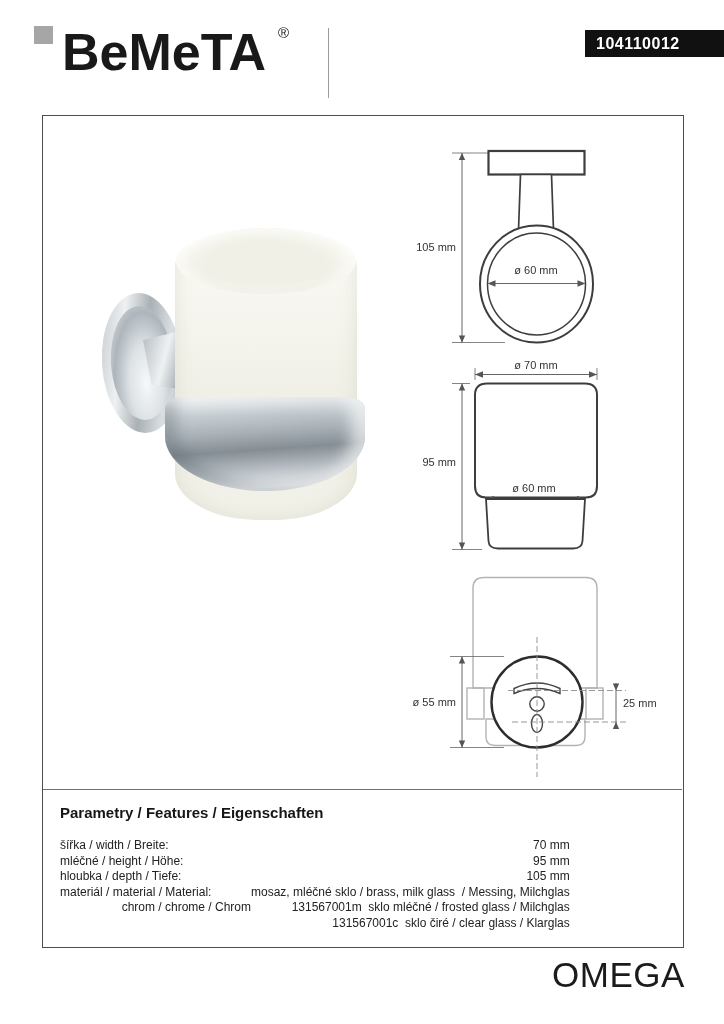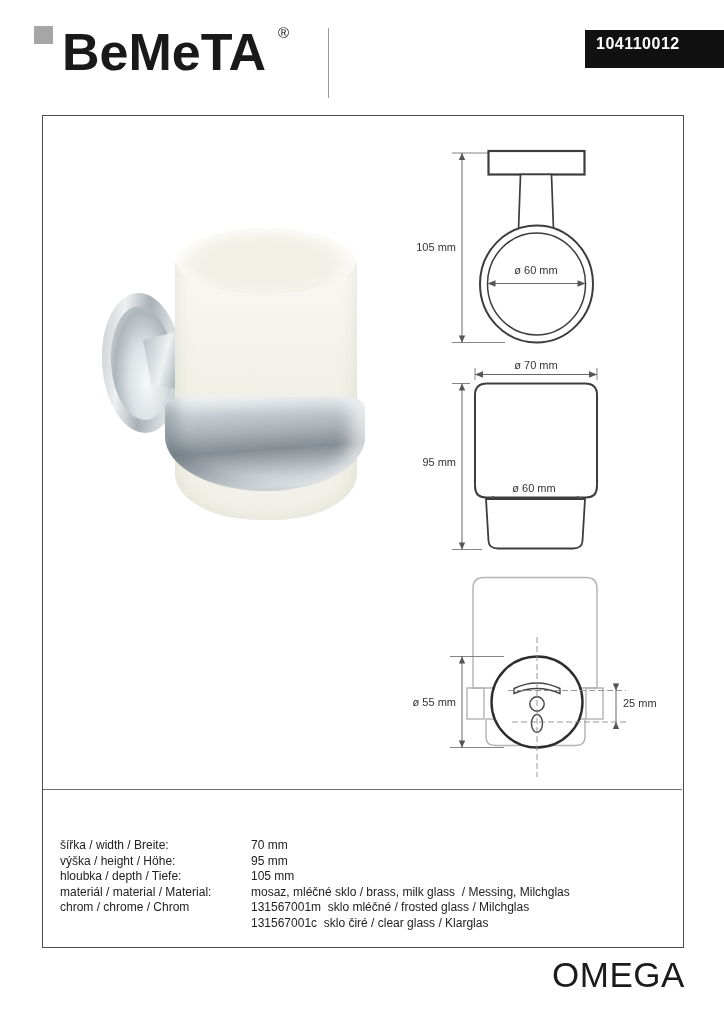--- a/index.html
+++ b/index.html
@@ -5,21 +5,21 @@
   html,body{margin:0;padding:0;background:#fff;}
   .page{position:relative;width:724px;height:1024px;background:#ffffff;overflow:hidden;
         font-family:"Liberation Sans","DejaVu Sans",sans-serif;color:#1a1a1a;}
 
   
   .logo-square{position:absolute;left:34px;top:26px;width:19px;height:18px;background:#a6a6a6;}
   .logo-text{position:absolute;left:62px;top:22px;font-size:52px;font-weight:600;letter-spacing:0px;color:#191919;}
   .logo-reg{position:absolute;left:278px;top:24px;font-size:15px;font-weight:400;color:#191919;}
   .header-divider{position:absolute;left:328px;top:28px;width:1px;height:70px;background:#9a9a9a;}
   .title-block{position:absolute;left:340px;top:23px;font-size:18.5px;font-weight:bold;line-height:27.5px;color:#1d1d1d;}
-  .code-box{position:absolute;left:585px;top:30px;width:139px;height:38px;background:#111111;
+  .code-box{position:absolute;left:585px;top:30px;width:139px;height:27px;background:#111111;
             color:#ffffff;font-size:16px;font-weight:bold;line-height:27px;padding-left:11px;box-sizing:border-box;letter-spacing:0.5px;}
 
   
   .main-box{position:absolute;left:42px;top:115px;width:640px;height:831px;border:1px solid #4d4d4d;background:#fff;}
   .inner-separator{position:absolute;left:43px;top:789px;width:639px;height:1px;background:#6f6f6f;}
 
   
   .photo{position:absolute;left:95px;top:213px;width:275px;height:315px;}
   .wall-disc{position:absolute;left:7px;top:80px;width:80px;height:140px;border-radius:50%;
              transform:rotate(-4deg);
@@ -43,21 +43,21 @@
         box-shadow:inset -14px 4px 16px rgba(255,255,255,.65), inset 12px -6px 14px rgba(90,100,108,.35);}
 
   
   .drawing{position:absolute;}
   .dim-label{font-family:"Liberation Sans","DejaVu Sans",sans-serif;font-size:11px;fill:#333333;}
 
   
   .param-heading{position:absolute;left:60px;top:804px;font-size:15px;font-weight:bold;color:#161616;}
   .param-grid{position:absolute;left:60px;top:838px;display:grid;grid-template-columns:191px auto;
               font-size:12px;line-height:15.6px;color:#222;}
-  .param-grid .val{white-space:pre-wrap;}
+  .param-grid .val{white-space:pre-wrap;text-align:right;}
 
   
   .series{position:absolute;left:552px;top:955px;font-size:35px;font-weight:normal;letter-spacing:0.5px;color:#1b1b1b;}
 </style>
 </head>
 <body>
 
 <div class="page">
 
   <div class="logo-square"></div>
@@ -136,24 +136,25 @@
     <line x1="462" y1="656.5" x2="462" y2="747.5" stroke="#555" stroke-width="0.9"></line>
     <path d="M462,656.5 l-3.2,7 h6.4 z" fill="#555"></path>
     <path d="M462,747.5 l-3.2,-7 h6.4 z" fill="#555"></path>
     <text class="dim-label" x="456" y="706" text-anchor="end">ø 55 mm</text>
     <line x1="616" y1="683" x2="616" y2="729" stroke="#555" stroke-width="0.9"></line>
     <path d="M616,690.5 l-3.2,-7 h6.4 z" fill="#555"></path>
     <path d="M616,722 l-3.2,7 h6.4 z" fill="#555"></path>
     <text class="dim-label" x="623" y="707" text-anchor="start">25 mm</text>
   </svg>
 
+  <div class="param-heading">Parametry / Features / Eigenschaften</div>
   <div class="param-grid">
     <div>šířka / width / Breite:</div>
     <div class="val">70 mm</div>
-    <div>výška / height / Höhe:</div>
+    <div>mléčné / height / Höhe:</div>
     <div class="val">95 mm</div>
     <div>hloubka / depth / Tiefe:</div>
     <div class="val">105 mm</div>
     <div>materiál / material / Material:</div>
     <div class="val">mosaz, mléčné sklo / brass, milk glass  / Messing, Milchglas</div>
     <div class="val">chrom / chrome / Chrom</div>
     <div class="val">131567001m  sklo mléčné / frosted glass / Milchglas</div>
     <div></div>
     <div class="val">131567001c  sklo čiré / clear glass / Klarglas</div>
   </div>

